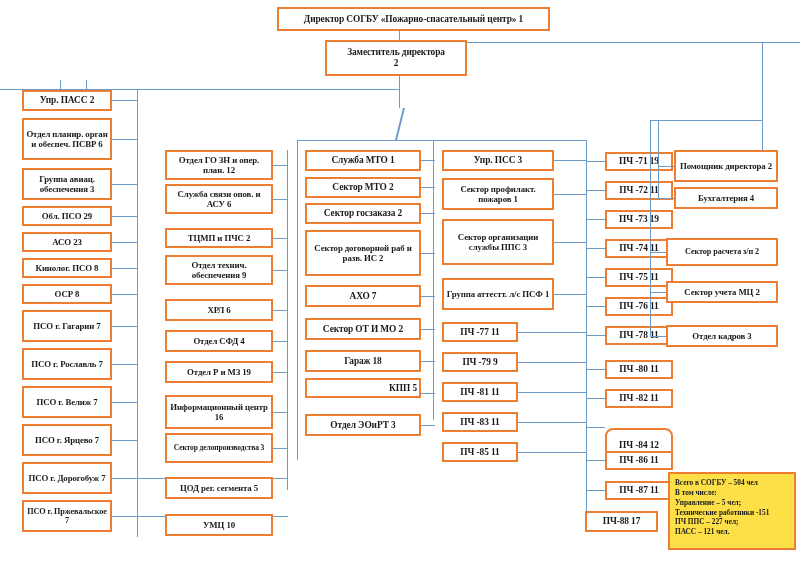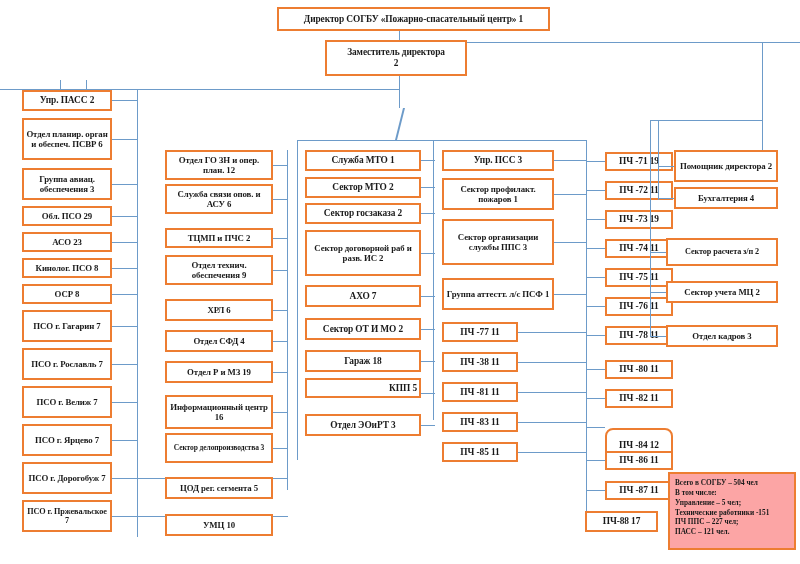--- a/index.html
+++ b/index.html
@@ -31,21 +31,21 @@
   .node span{display:block;width:100%;}
 
   .fs7{font-size:7.5px;}
   .fs8{font-size:8.2px;}
   .fs85{font-size:8.8px;}
   .fs9{font-size:9.4px;}
 
   .note{
     position:absolute;
     border:2px solid #ED7D31;
-    background:#fca5a5;
+    background:#fde047;
     box-sizing:border-box;
     font-size:7.3px;
     font-weight:bold;
     color:#1a1a1a;
     line-height:1.35;
     padding:4px 5px;
     text-align:left;
     white-space:pre-line;
   }
 </style>
@@ -234,21 +234,21 @@
   <div class="node fs85" style="left:442px;top:219px;width:112px;height:46px;">
     <span>Сектор организации службы ППС 3</span>
   </div>
   <div class="node fs85" style="left:442px;top:278px;width:112px;height:32px;">
     <span>Группа аттестт. л/с ПСФ 1</span>
   </div>
   <div class="node fs9" style="left:442px;top:322px;width:76px;height:20px;">
     <span>ПЧ -77 11</span>
   </div>
   <div class="node fs9" style="left:442px;top:352px;width:76px;height:20px;">
-    <span>ПЧ -38 11</span>
+    <span>ПЧ -79 9</span>
   </div>
   <div class="node fs9" style="left:442px;top:382px;width:76px;height:20px;">
     <span>ПЧ -81 11</span>
   </div>
   <div class="node fs9" style="left:442px;top:412px;width:76px;height:20px;">
     <span>ПЧ -83 11</span>
   </div>
   <div class="node fs9" style="left:442px;top:442px;width:76px;height:20px;">
     <span>ПЧ -85 11</span>
   </div>

